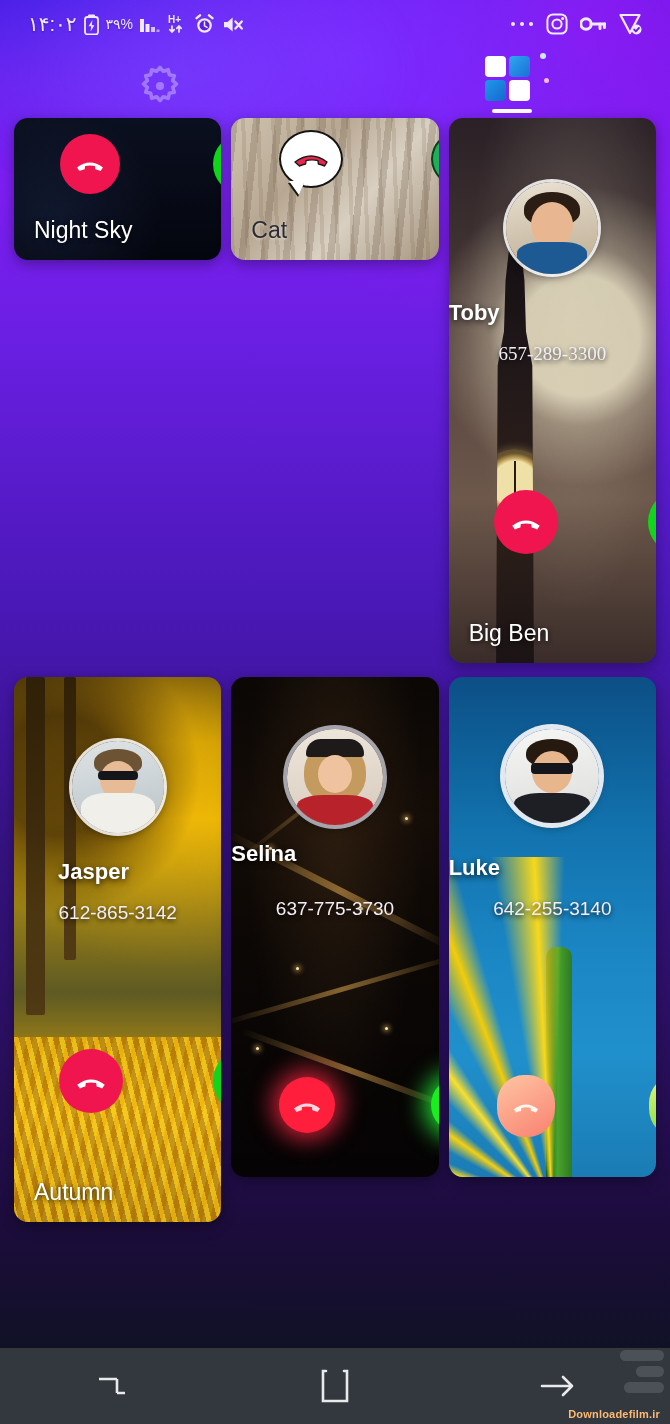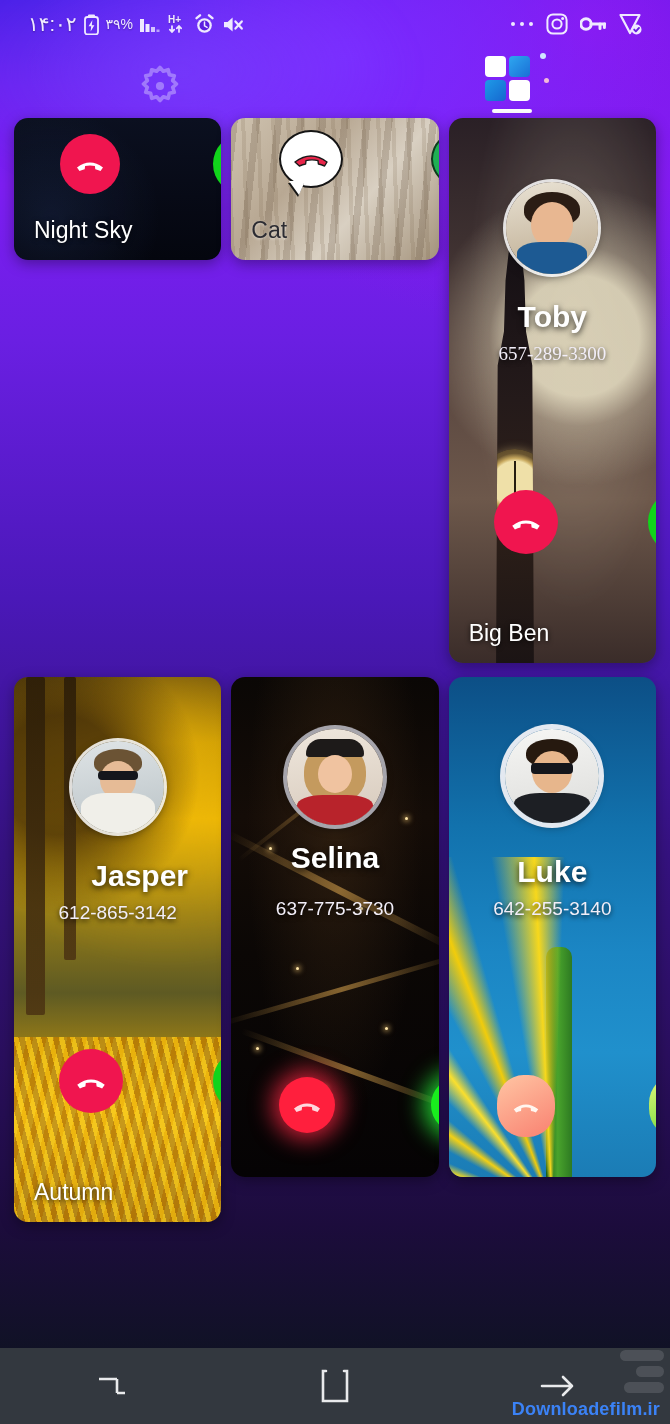--- a/index.html
+++ b/index.html
@@ -93,22 +93,22 @@
   .theme-name.dark{ color:#2c2c32; text-shadow:0 1px 3px rgba(255,255,255,.5); }
 
   
   .avatar{
     position:absolute; left:50%; transform:translateX(-50%);
     border-radius:50%; overflow:hidden; z-index:5;
     box-shadow:0 0 0 3px rgba(255,255,255,.85), 0 3px 10px rgba(0,0,0,.5);
   }
   .avatar-inner{ position:absolute; inset:0; }
   .cname{
-    position:absolute; left:0; right:0; text-align:center; z-index:5;
-    color:#fff; font-size:30px; font-weight:bold;
+    position:absolute; left:0; right:0; text-align:left; z-index:5;
+    color:#fff; font-size:22px; font-weight:bold;
     text-shadow:0 2px 6px rgba(0,0,0,.8);
   }
   .cnum{
     position:absolute; left:0; right:0; text-align:center; z-index:5;
     color:#f2eef8; font-size:19px;
     text-shadow:0 2px 5px rgba(0,0,0,.8);
   }
 
   
   .btn{
@@ -249,21 +249,21 @@
                   height:9px; border-radius:4px; background:#14161c; }
 
   
   #navbar{
     position:absolute; left:0; right:0; bottom:0; height:76px;
     background:#33383f; display:flex; align-items:center; justify-content:space-around;
   }
   .navbtn{ width:74px; height:50px; display:flex; align-items:center; justify-content:center; }
   #watermark{
     position:absolute; right:10px; bottom:4px; z-index:20;
-    color:#3b82f6; font-size:18px; font-weight:bold; letter-spacing:.2px;
+    color:#fdba74; font-size:11px; font-weight:bold; letter-spacing:.2px;
   }
   #wm-blobs{ position:absolute; right:6px; bottom:26px; width:70px; height:48px;
              opacity:.12; }
   #wm-blobs i{ position:absolute; background:#fff; border-radius:7px; display:block; }
 </style>
 </head>
 <body>
 
 <div id="wallpaper">
   <div id="wallglow"></div>

